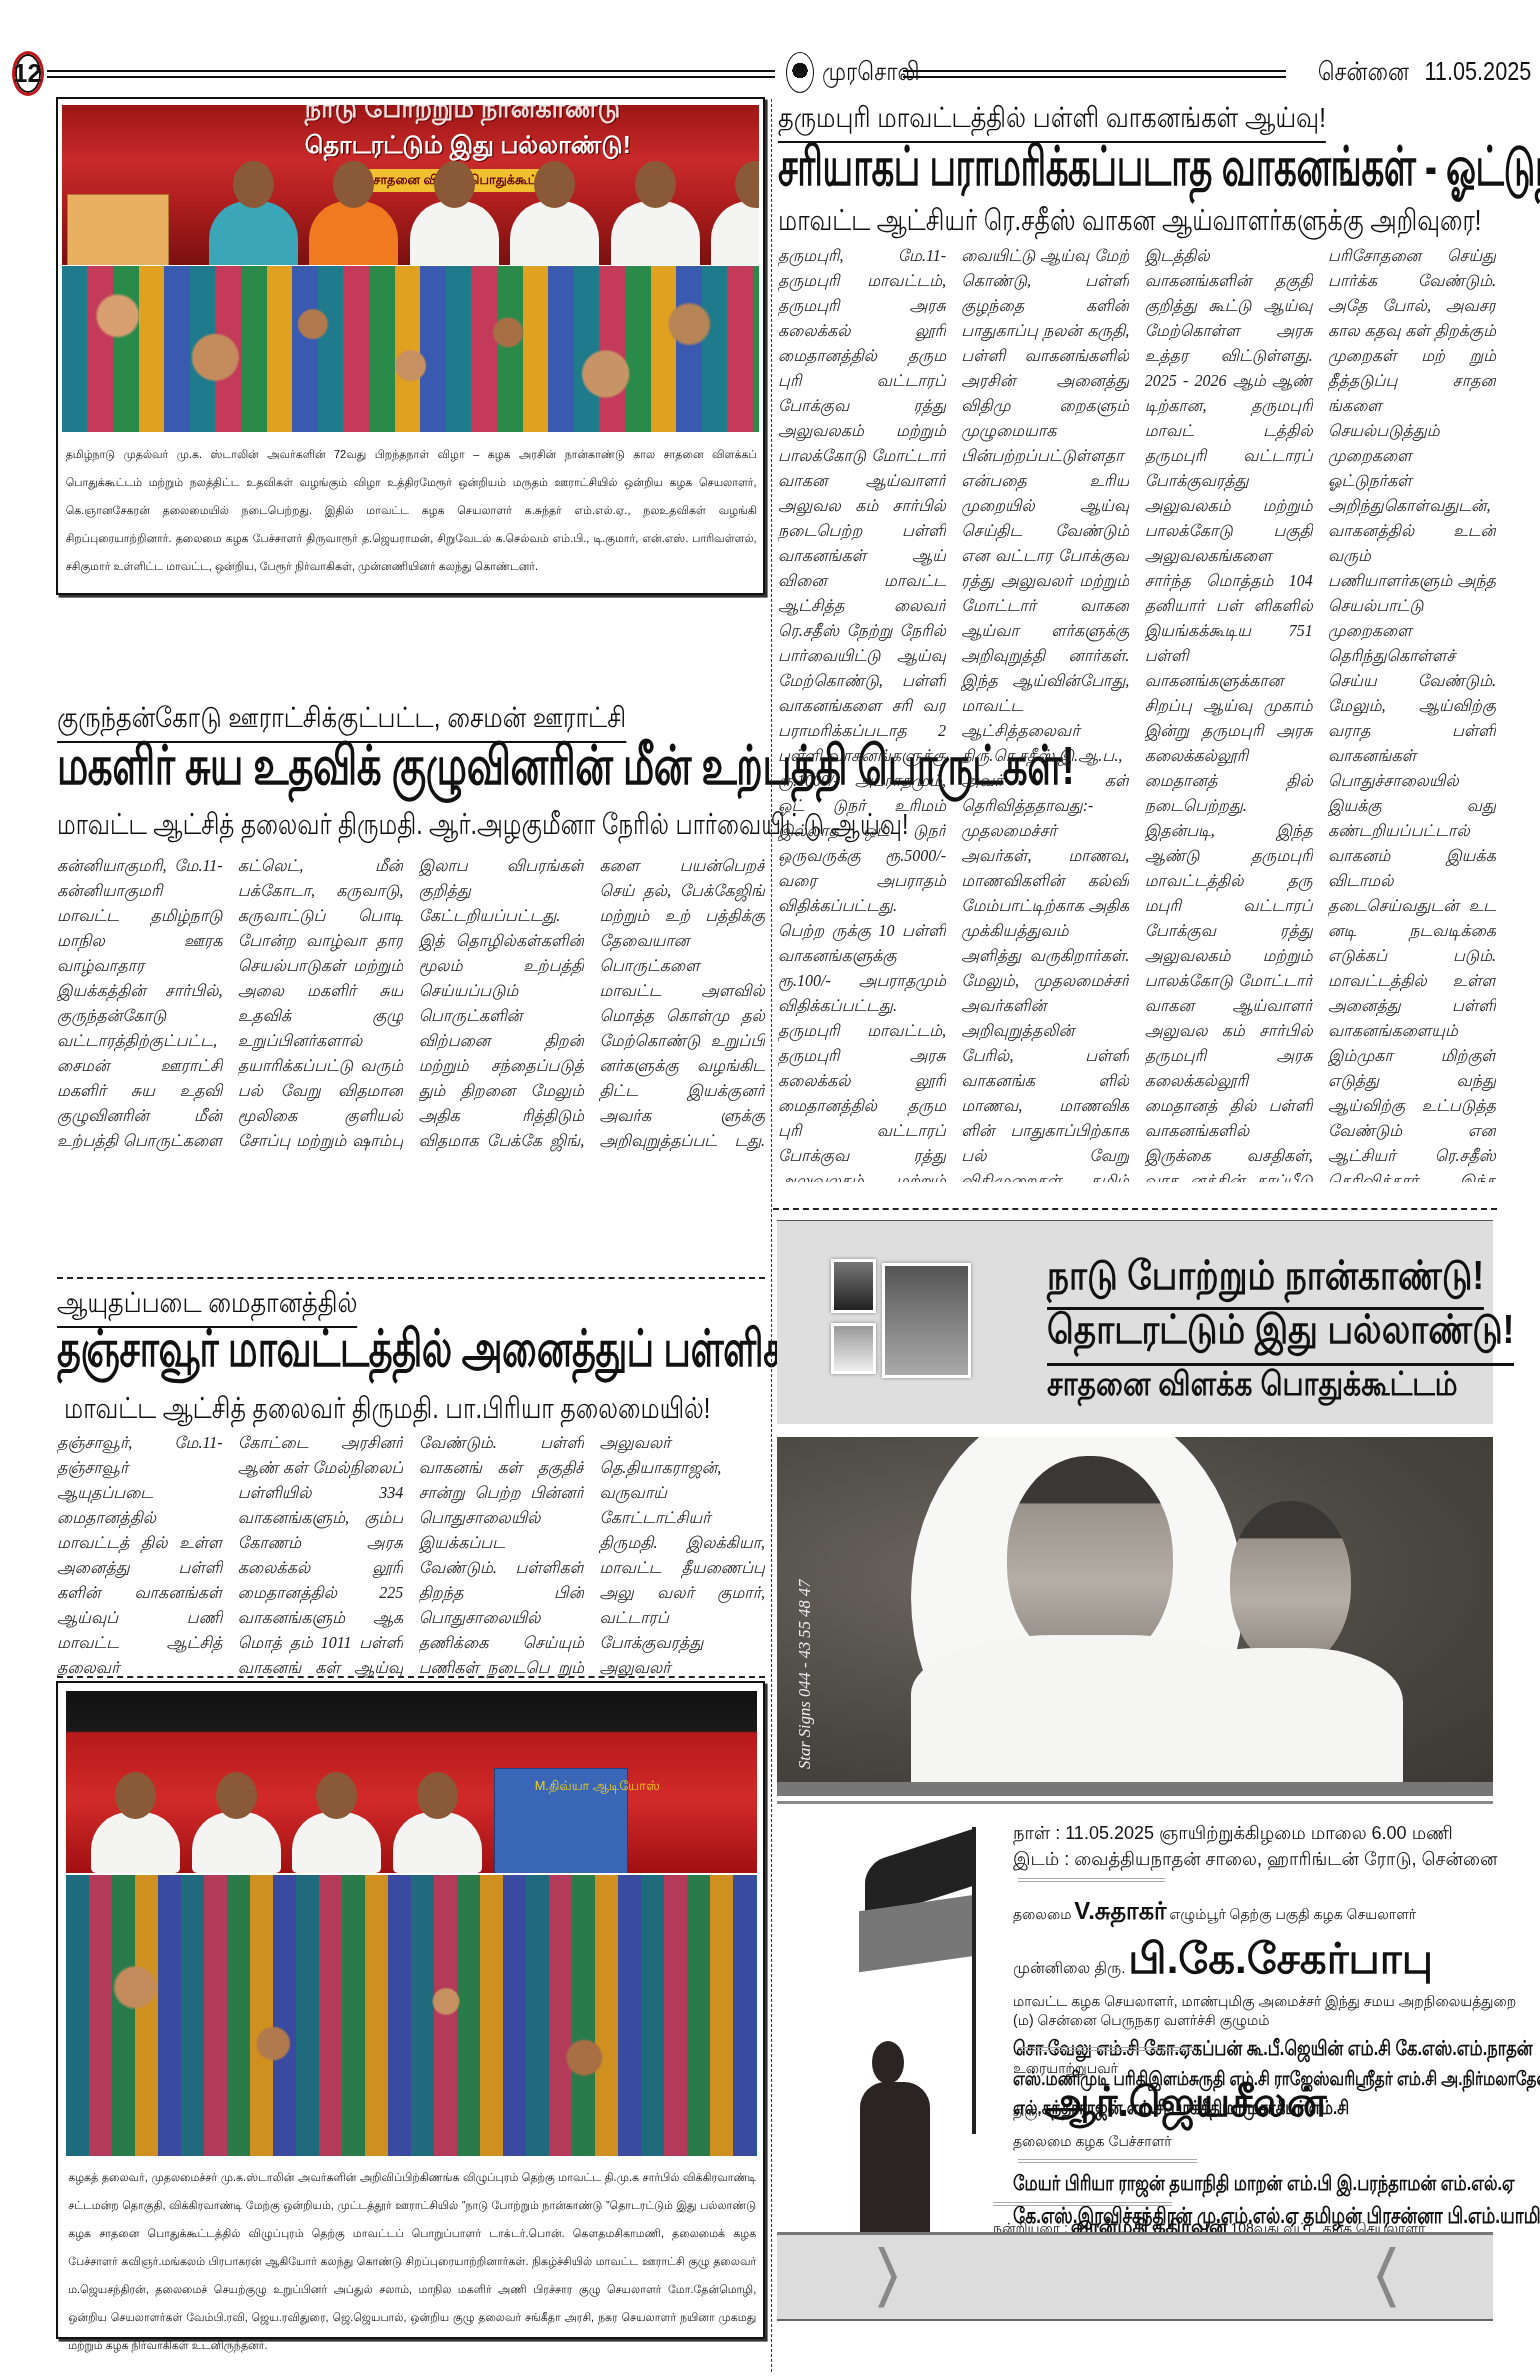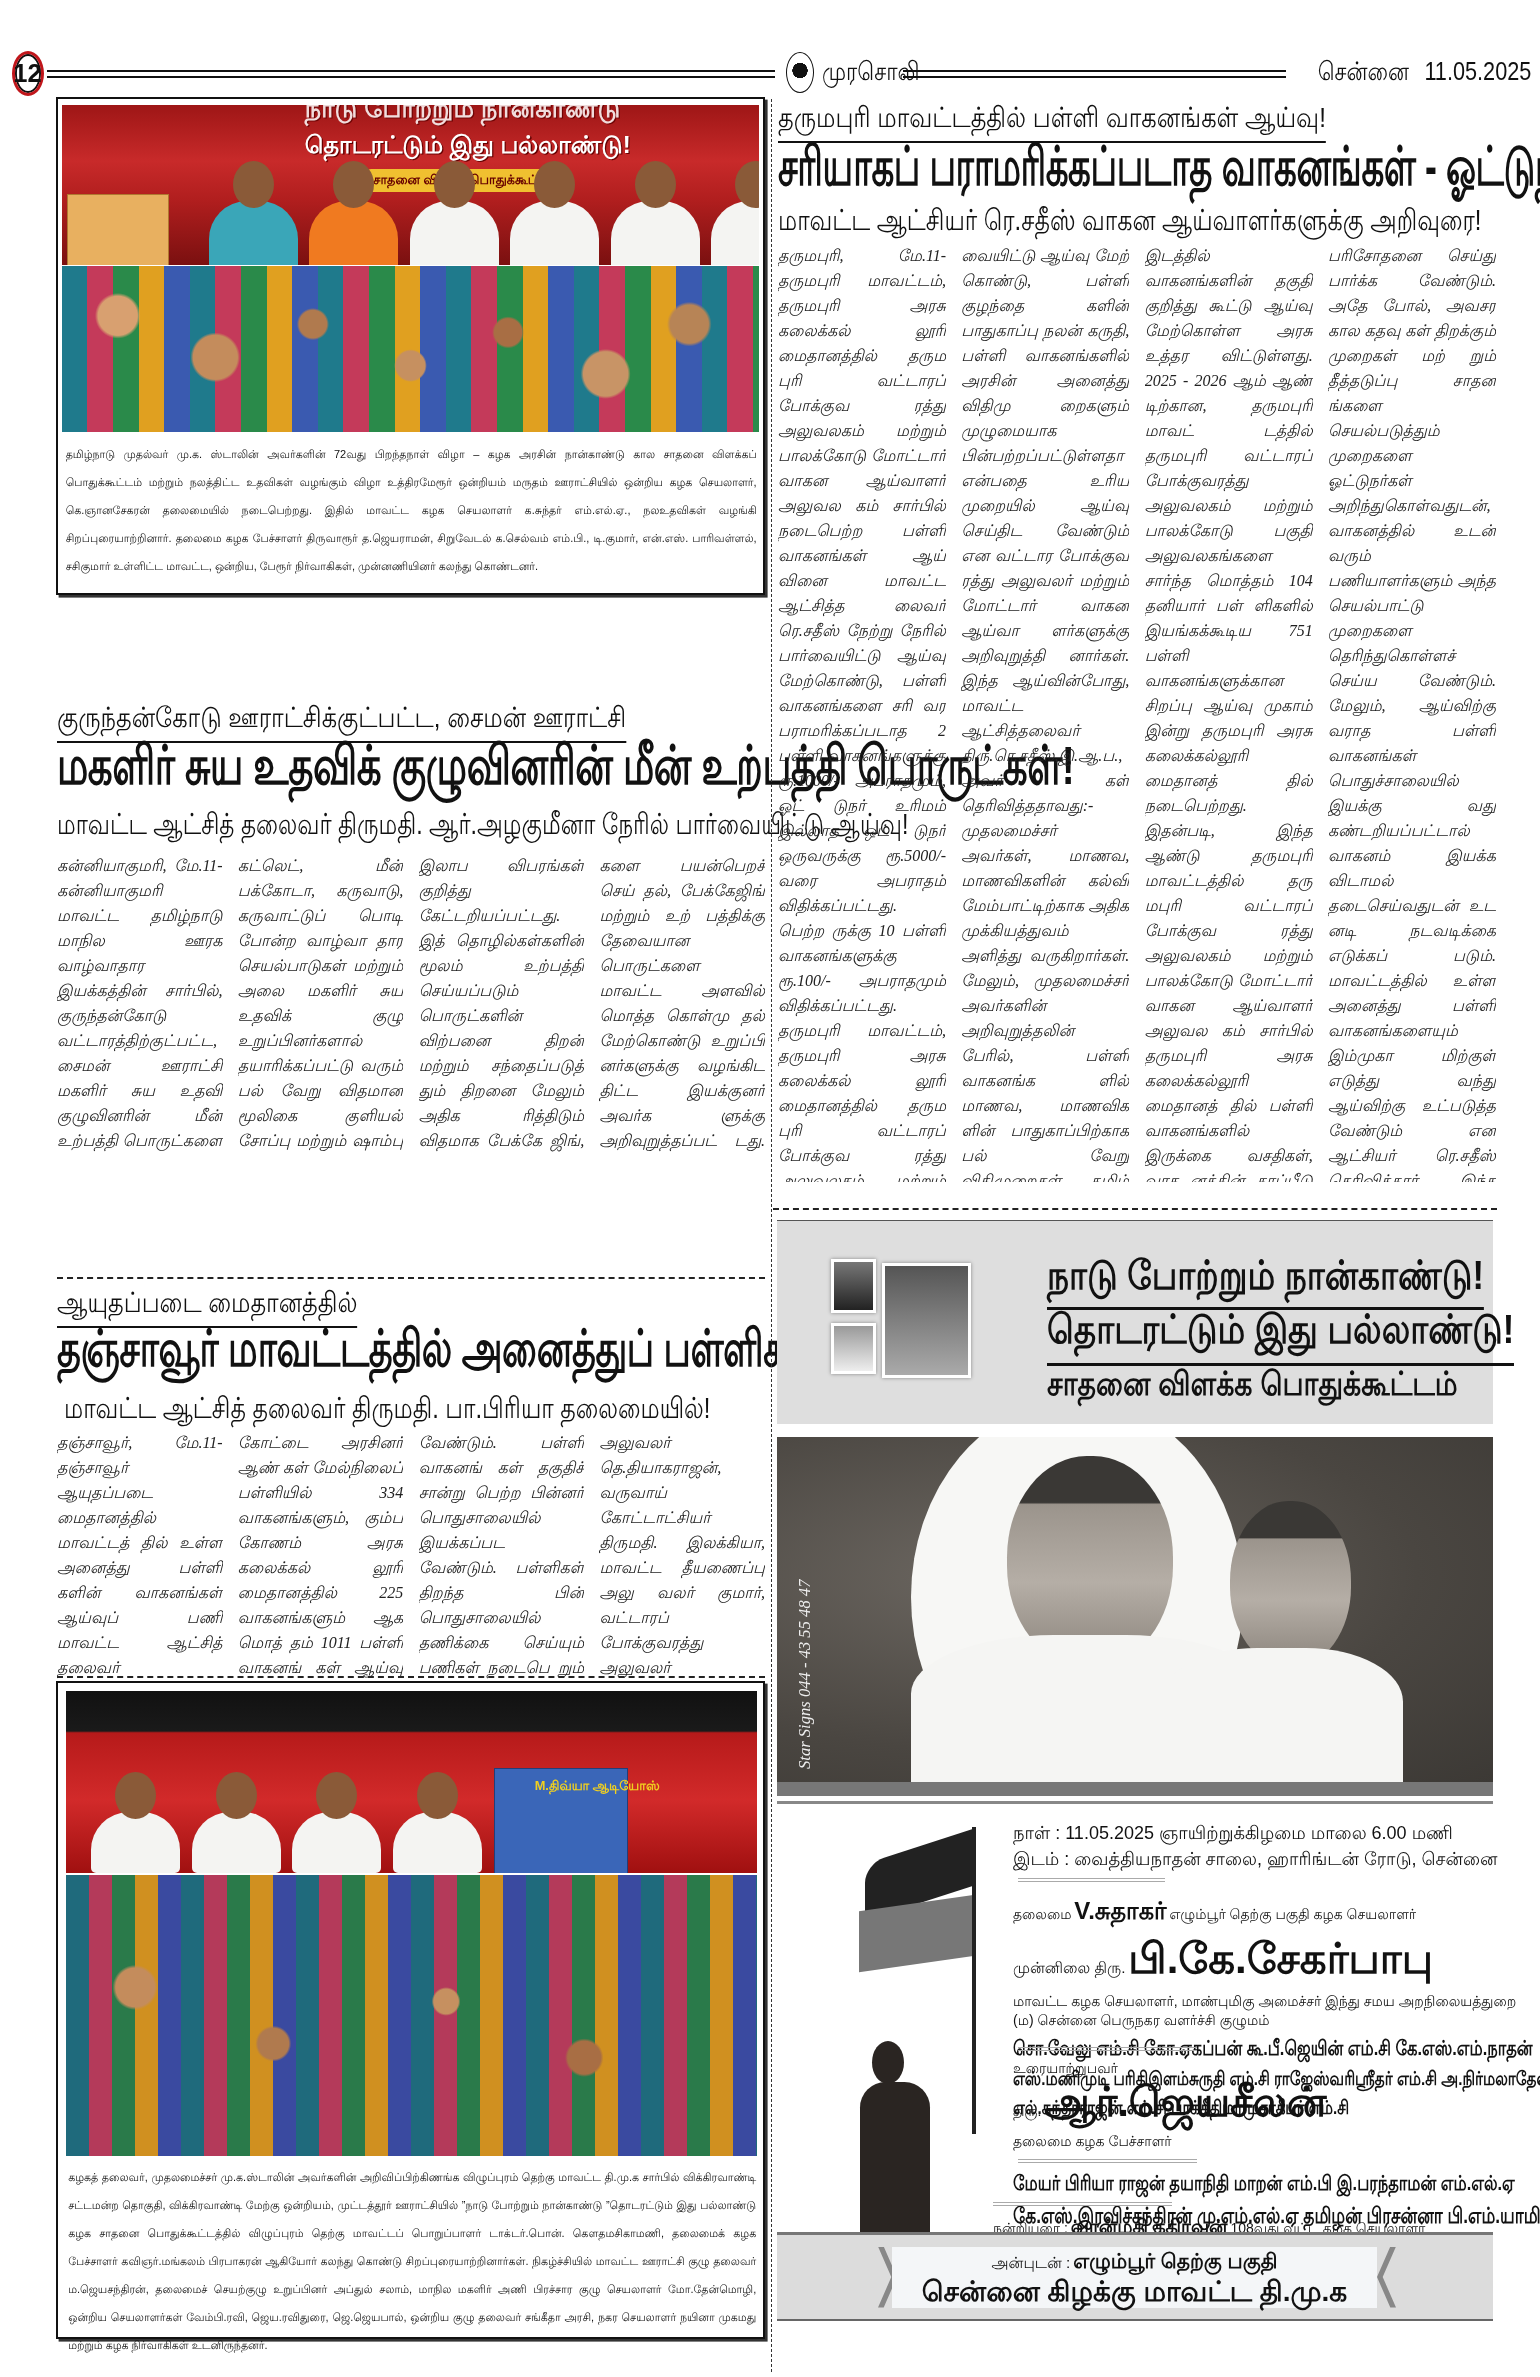--- a/index.html
+++ b/index.html
@@ -142,21 +142,21 @@
   <div class="col">தஞ்சாவூர், மே.11- தஞ்சாவூர் ஆயுதப்படை மைதானத்தில் மாவட்டத் தில் உள்ள அனைத்து பள்ளி களின் வாகனங்கள் ஆய்வுப் பணி மாவட்ட ஆட்சித் தலைவர் திருமதி.பா.பிரி யங்கா பங்கஜம் தலைமை யில் நேற்று (10.05.2025) நடைபெற்றது. தஞ்சாவூர் ஆயுதப்படை மைதானத்தில் நடைபெற்ற ஆய்வில் 452 பள்ளி வாக னங்களும், பட்டுக்</div>
   <div class="col">கோட்டை அரசினர் ஆண் கள் மேல்நிலைப் பள்ளியில் 334 வாகனங்களும், கும்ப கோணம் அரசு கலைக்கல் லூரி மைதானத்தில் 225 வாகனங்களும் ஆக மொத் தம் 1011 பள்ளி வாகனங் கள் ஆய்வு மேற்கொள்ளப் பட்டன. குறைபாடுகள் உள்ள வாகனங்கள் குறைகளை சரி செய்து மீண்டும் வட்டாரப் போக்குவரத்து அலுவலகத் தில் ஆய்வுக்கு உட்படுத்த</div>
   <div class="col">வேண்டும். பள்ளி வாகனங் கள் தகுதிச் சான்று பெற்ற பின்னர் பொதுசாலையில் இயக்கப்பட வேண்டும். பள்ளிகள் திறந்த பின் பொதுசாலையில் தணிக்கை செய்யும் பணிகள் நடைபெ றும் என வட்டாரப் போக் குவரத்து அலுவலர்கள் தெரிவித்தனர். இந்த ஆய்வின்போது, மாவட்ட காவல் கண்கா ணிப்பாளர் இரா.இராஜா ராம், மாவட்ட வருவாய்</div>
   <div class="col">அலுவலர் தெ.தியாகராஜன், வருவாய் கோட்டாட்சியர் திருமதி. இலக்கியா, மாவட்ட தீயணைப்பு அலு வலர் குமார், வட்டாரப் போக்குவரத்து அலுவலர் ப.ஜெயசங்கர், முதன்மை கல்வி அலுவலர் இரா,அண் ணாதுரை, துணை ஆட்சி யர் (பயிற்சி) சங்கரநாராய ணன், மோட்டார் வாகன ஆய்வாளர் வெ.ஆனந்த், வட்டாட்சியர் சிவகுமார் ஆகியோர் கலந்து கொண்ட னர்.</div>
 </div>
 <div class="dash-h" style="left:57px; top:1676px; width:708px;"></div>
 
 <div class="photo-box" style="left:56px; top:1681px; width:709px; height:658px;">
   <div class="photo stage-red night" style="left:7.7px; top:7.7px; width:691px; height:182px;">
     <div class="podium blue" style="left:428px; top:77px; width:134px; height:109px;">
-      <div style="color:#f0d020; font-weight:bold; font-size:12.8px; text-align:center; margin-top:9px; white-space:nowrap;padding-left:40px;">M.திவ்யா ஆடியோஸ்</div>
+      <div style="color:#f0d020; font-weight:normal; font-size:12.8px; text-align:center; margin-top:9px; white-space:nowrap;padding-left:40px;">M.திவ்யா ஆடியோஸ்</div>
     </div>
     <div class="men-row" style="left:25.5px; top:121px;">
       <div class="man" style="height:61px;"></div>
       <div class="man" style="height:61px;"></div>
       <div class="man" style="height:61px;"></div>
       <div class="man" style="height:61px;"></div>
     </div>
   </div>
   <div class="photo crowd night" style="left:7.7px; top:192px; width:691px; height:281px;"></div>
   <div class="caption" style="left:10.2px; top:480px; width:688px;">கழகத் தலைவர், முதலமைச்சர் மு.க.ஸ்டாலின் அவர்களின் அறிவிப்பிற்கிணங்க விழுப்புரம் தெற்கு மாவட்ட தி.மு.க சார்பில் விக்கிரவாண்டி சட்டமன்ற தொகுதி, விக்கிரவாண்டி மேற்கு ஒன்றியம், முட்டத்தூர் ஊராட்சியில் ”நாடு போற்றும் நான்காண்டு ”தொடரட்டும் இது பல்லாண்டு கழக சாதனை பொதுக்கூட்டத்தில் விழுப்புரம் தெற்கு மாவட்டப் பொறுப்பாளர் டாக்டர்.பொன். கௌதமசிகாமணி, தலைமைக் கழக பேச்சாளர் கவிஞர்.மங்கலம் பிரபாகரன் ஆகியோர் கலந்து கொண்டு சிறப்புரையாற்றினார்கள். நிகழ்ச்சியில் மாவட்ட ஊராட்சி குழு தலைவர் ம.ஜெயசந்திரன், தலைமைச் செயற்குழு உறுப்பினர் அப்துல் சலாம், மாநில மகளிர் அணி பிரச்சார குழு செயலாளர் மோ.தேன்மொழி, ஒன்றிய செயலாளர்கள் வேம்பி.ரவி, ஜெய.ரவிதுரை, ஜெ.ஜெயபால், ஒன்றிய குழு தலைவர் சங்கீதா அரசி, நகர செயலாளர் நயினா முகமது மற்றும் கழக நிர்வாகிகள் உடனிருந்தனர்.</div>
@@ -248,22 +248,15 @@
   <div class="ad-rule" style="left:243px; top:5.1px; width:179px;"></div>
   <div class="ad-info" style="top:19px; left:243px;">
     <span class="small">நன்றியுரை :</span>
     <span class="big" style="font-size:19px;">வான்மதி கதிரவன்</span>
     <span class="small">108வது வட்ட கழக செயலாளர்</span>
   </div>
 </div>
 
 <div class="ad-bottom" style="left:777px; top:2232px;">
   <div class="ribbon-l"></div>
-  <div class="ribbon">
-    <div style="text-align:center; margin-top:3.8px; white-space:nowrap;">
-      <span style="font-size:15.3px;">அன்புடன் :</span>
-      <span style="font-size:20.4px; font-weight:bold;">எழும்பூர் தெற்கு பகுதி</span>
-    </div>
-    <div style="text-align:center; font-size:28px; font-weight:bold; white-space:nowrap;">சென்னை கிழக்கு மாவட்ட தி.மு.க</div>
-  </div>
   <div class="ribbon-r"></div>
 </div>
 
 
 </body></html>

